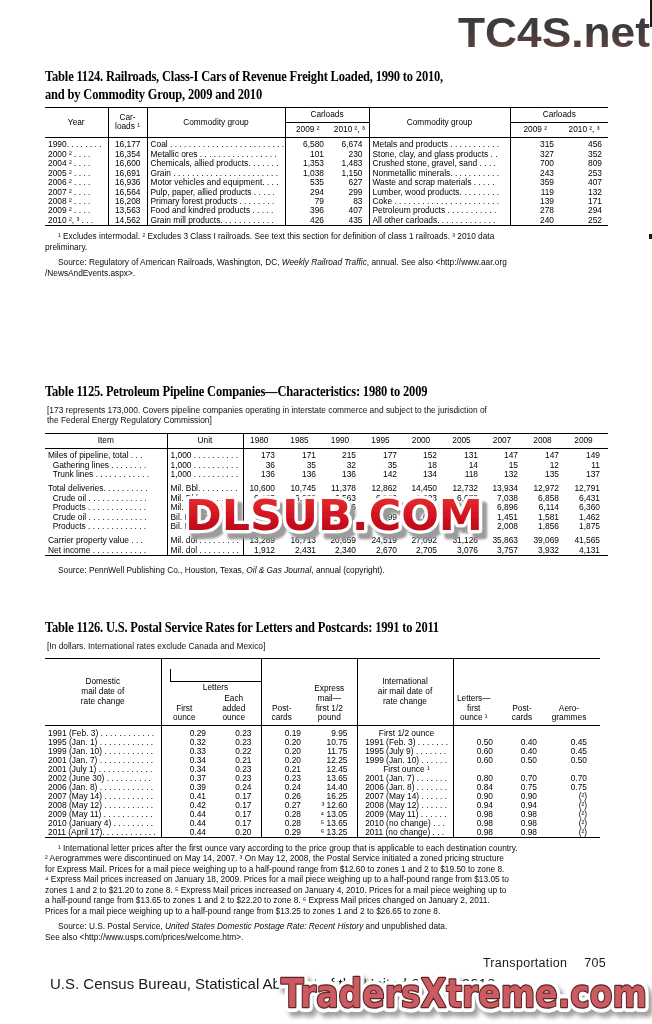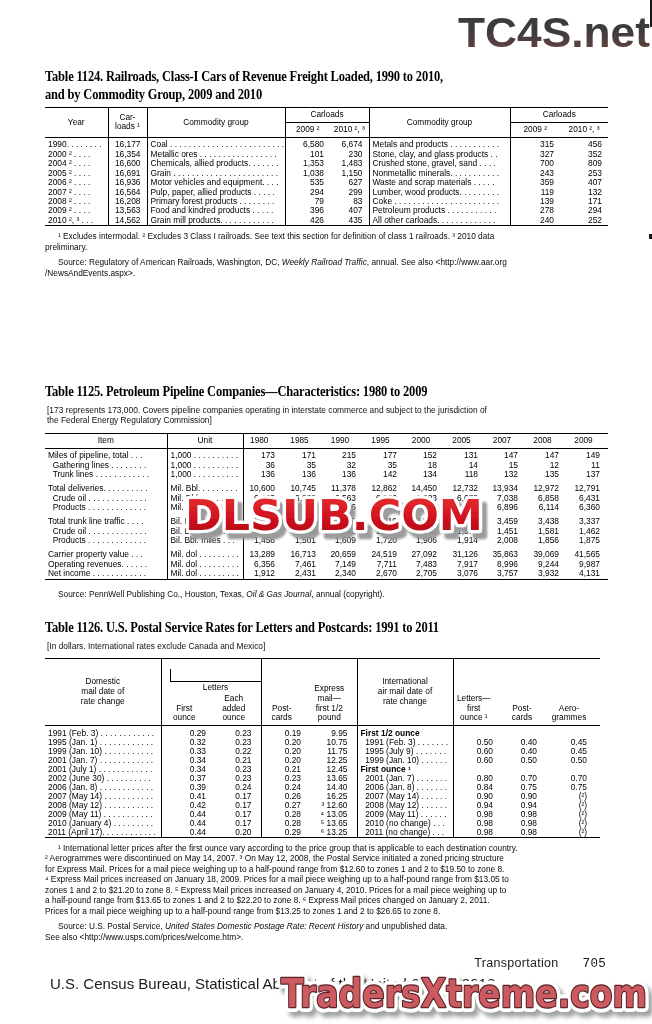--- a/index.html
+++ b/index.html
@@ -24,32 +24,32 @@
   #t1124 td{line-height:9.45px;} #t1125 td{line-height:9.5px;} #t1126 td{line-height:9.0px;}
   tbody tr:first-child td{padding-top:2.5px;}
   .br{border-right:1px solid #000;}
   .bb{border-bottom:1px solid #000;}
   .vmid{vertical-align:middle;}
   .t-l{text-align:left;padding-left:3px;}
   .t-r{text-align:right;}
   #t1124 .t-r{padding-right:6px;} #t1125 .t-r{padding-right:8px;} #t1126 .t-r{padding-right:9px;}
   #t1126 .e{padding-right:13px;}
   .thr{text-align:center;padding-right:9px;}
-  .b{font-weight:bold;}
+  .b{font-weight:normal;text-align:center;}
   tr.gap td{padding-top:4.5px;}
   .lb{padding:0;vertical-align:top;}
   .lbx{margin-left:8px;height:12px;border-left:1px solid #000;border-bottom:1px solid #000;
        font-size:8.3px;line-height:12px;text-align:center;}
   #t1126 thead tr:first-child{height:14px;}
   .fn{font-size:8.3px;line-height:10.5px;margin:5px 0 0 0;white-space:pre-line;color:#0a0a0a;}
   .ind{text-indent:13px;}
   .it{font-style:italic;}
   .src{margin-top:9px;}
   #pg-head{position:absolute;top:956px;right:46px;font-size:12.5px;letter-spacing:.3px;color:#1a1a1a;}
-  #pg-head .num{margin-left:24px;font-family:Liberation Mono, monospace;}
+  #pg-head .num{margin-left:17px;}
   #credit{position:absolute;top:975px;left:50px;font-size:15px;color:#1a1a1a;}
   #wm-top{position:absolute;top:11px;right:2px;width:196px;height:44px;}
   #wm-mid{position:absolute;top:489px;left:178px;width:312px;height:58px;z-index:5;}
   #wm-bot{position:absolute;top:967px;left:276px;width:378px;height:56px;z-index:5;}
   .art{position:absolute;background:#161616;}
   #edge1{top:0;right:0;width:2px;height:27px;}
   #edge2{top:234px;right:0;width:3px;height:5px;}
 </style>
 </head>
 <body>
@@ -304,33 +304,20 @@
           <td class="t-r">4,195</td>
           <td class="t-r">4,506</td>
           <td class="t-r">4,816</td>
           <td class="t-r">5,910</td>
           <td class="t-r">7,527</td>
           <td class="t-r">6,057</td>
           <td class="t-r">6,896</td>
           <td class="t-r">6,114</td>
           <td class="t-r">6,360</td>
         </tr>
-        <tr class="gap">
-          <td class="t-l br">Total trunk line traffic . . . .</td>
-          <td class="t-l br">Bil. Bbl. miles . . .</td>
-          <td class="t-r">3,405</td>
-          <td class="t-r">3,342</td>
-          <td class="t-r">3,500</td>
-          <td class="t-r">3,619</td>
-          <td class="t-r">3,508</td>
-          <td class="t-r">3,485</td>
-          <td class="t-r">3,459</td>
-          <td class="t-r">3,438</td>
-          <td class="t-r">3,337</td>
-        </tr>
         <tr>
           <td class="t-l br">&nbsp;&nbsp;Crude oil . . . . . . . . . . . . .</td>
           <td class="t-l br">Bil. Bbl. miles . . .</td>
           <td class="t-r">1,948</td>
           <td class="t-r">1,842</td>
           <td class="t-r">1,891</td>
           <td class="t-r">1,899</td>
           <td class="t-r">1,602</td>
           <td class="t-r">1,571</td>
           <td class="t-r">1,451</td>
@@ -355,33 +342,20 @@
           <td class="t-l br">Mil. dol . . . . . . . . .</td>
           <td class="t-r">13,289</td>
           <td class="t-r">16,713</td>
           <td class="t-r">20,659</td>
           <td class="t-r">24,519</td>
           <td class="t-r">27,092</td>
           <td class="t-r">31,126</td>
           <td class="t-r">35,863</td>
           <td class="t-r">39,069</td>
           <td class="t-r">41,565</td>
-        </tr>
-        <tr>
-          <td class="t-l br">Operating revenues. . . . . .</td>
-          <td class="t-l br">Mil. dol . . . . . . . . .</td>
-          <td class="t-r">6,356</td>
-          <td class="t-r">7,461</td>
-          <td class="t-r">7,149</td>
-          <td class="t-r">7,711</td>
-          <td class="t-r">7,483</td>
-          <td class="t-r">7,917</td>
-          <td class="t-r">8,996</td>
-          <td class="t-r">9,244</td>
-          <td class="t-r">9,987</td>
         </tr>
         <tr>
           <td class="t-l br">Net income . . . . . . . . . . . .</td>
           <td class="t-l br">Mil. dol . . . . . . . . .</td>
           <td class="t-r">1,912</td>
           <td class="t-r">2,431</td>
           <td class="t-r">2,340</td>
           <td class="t-r">2,670</td>
           <td class="t-r">2,705</td>
           <td class="t-r">3,076</td>

